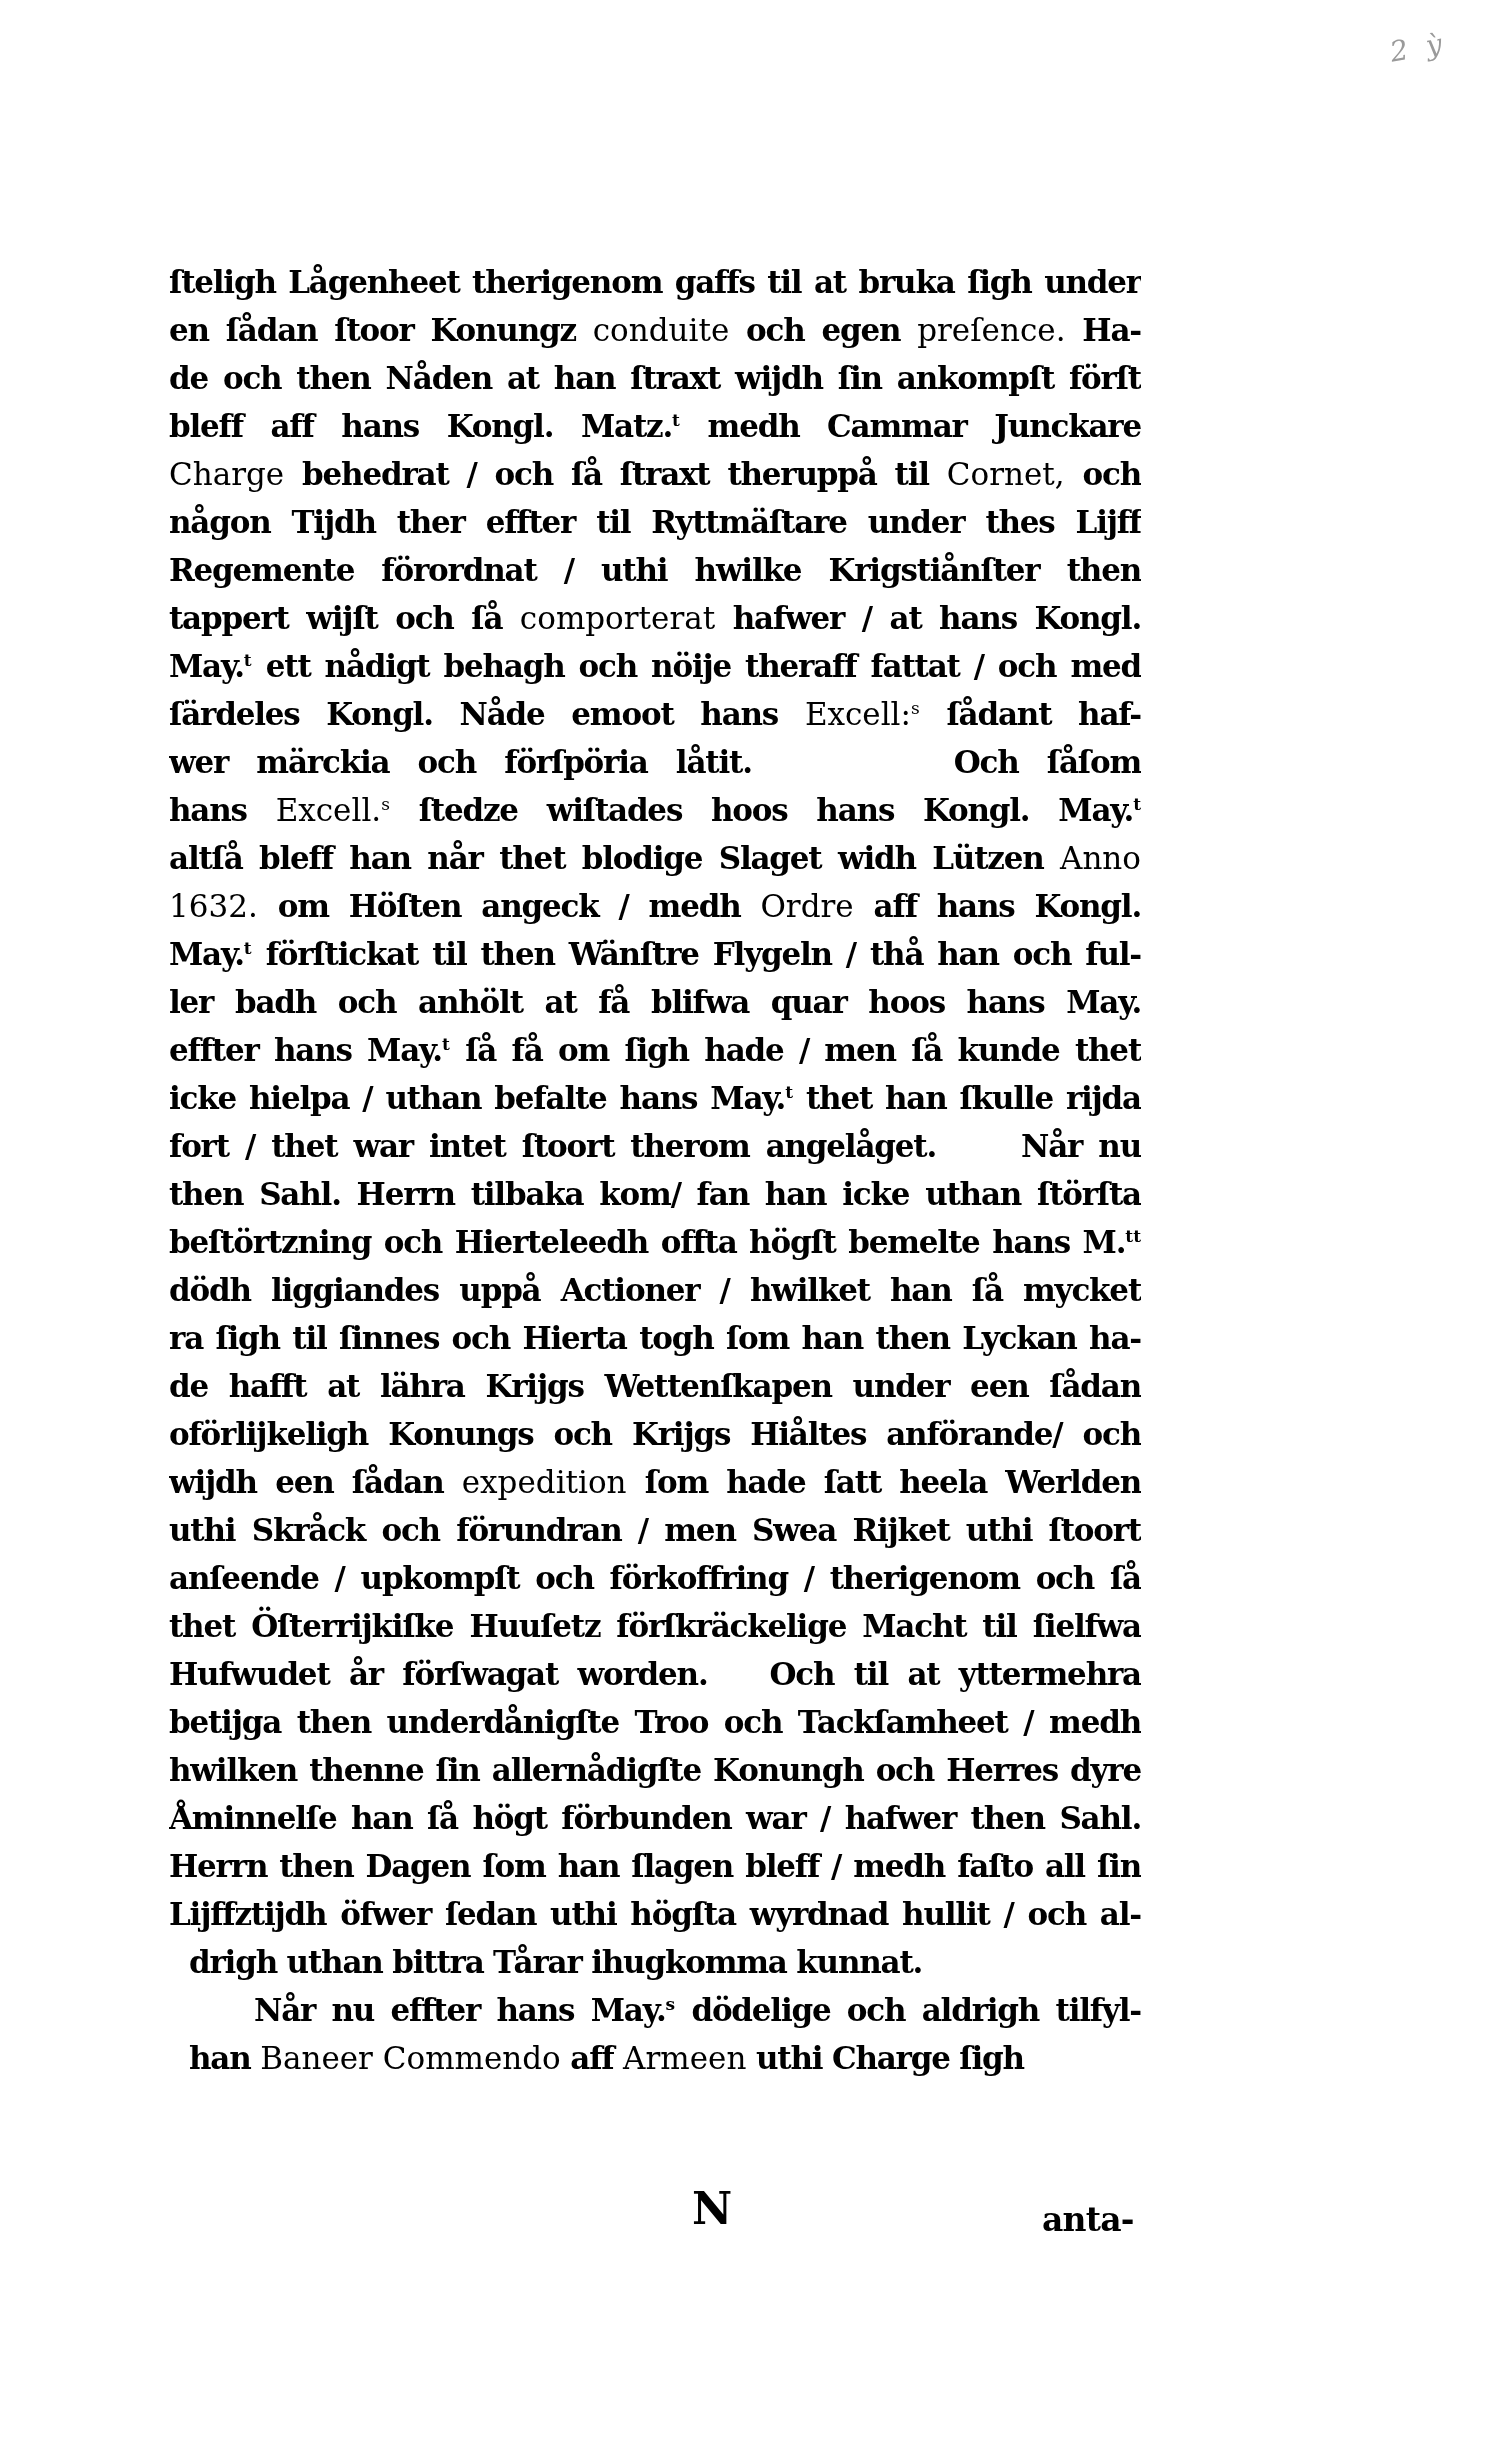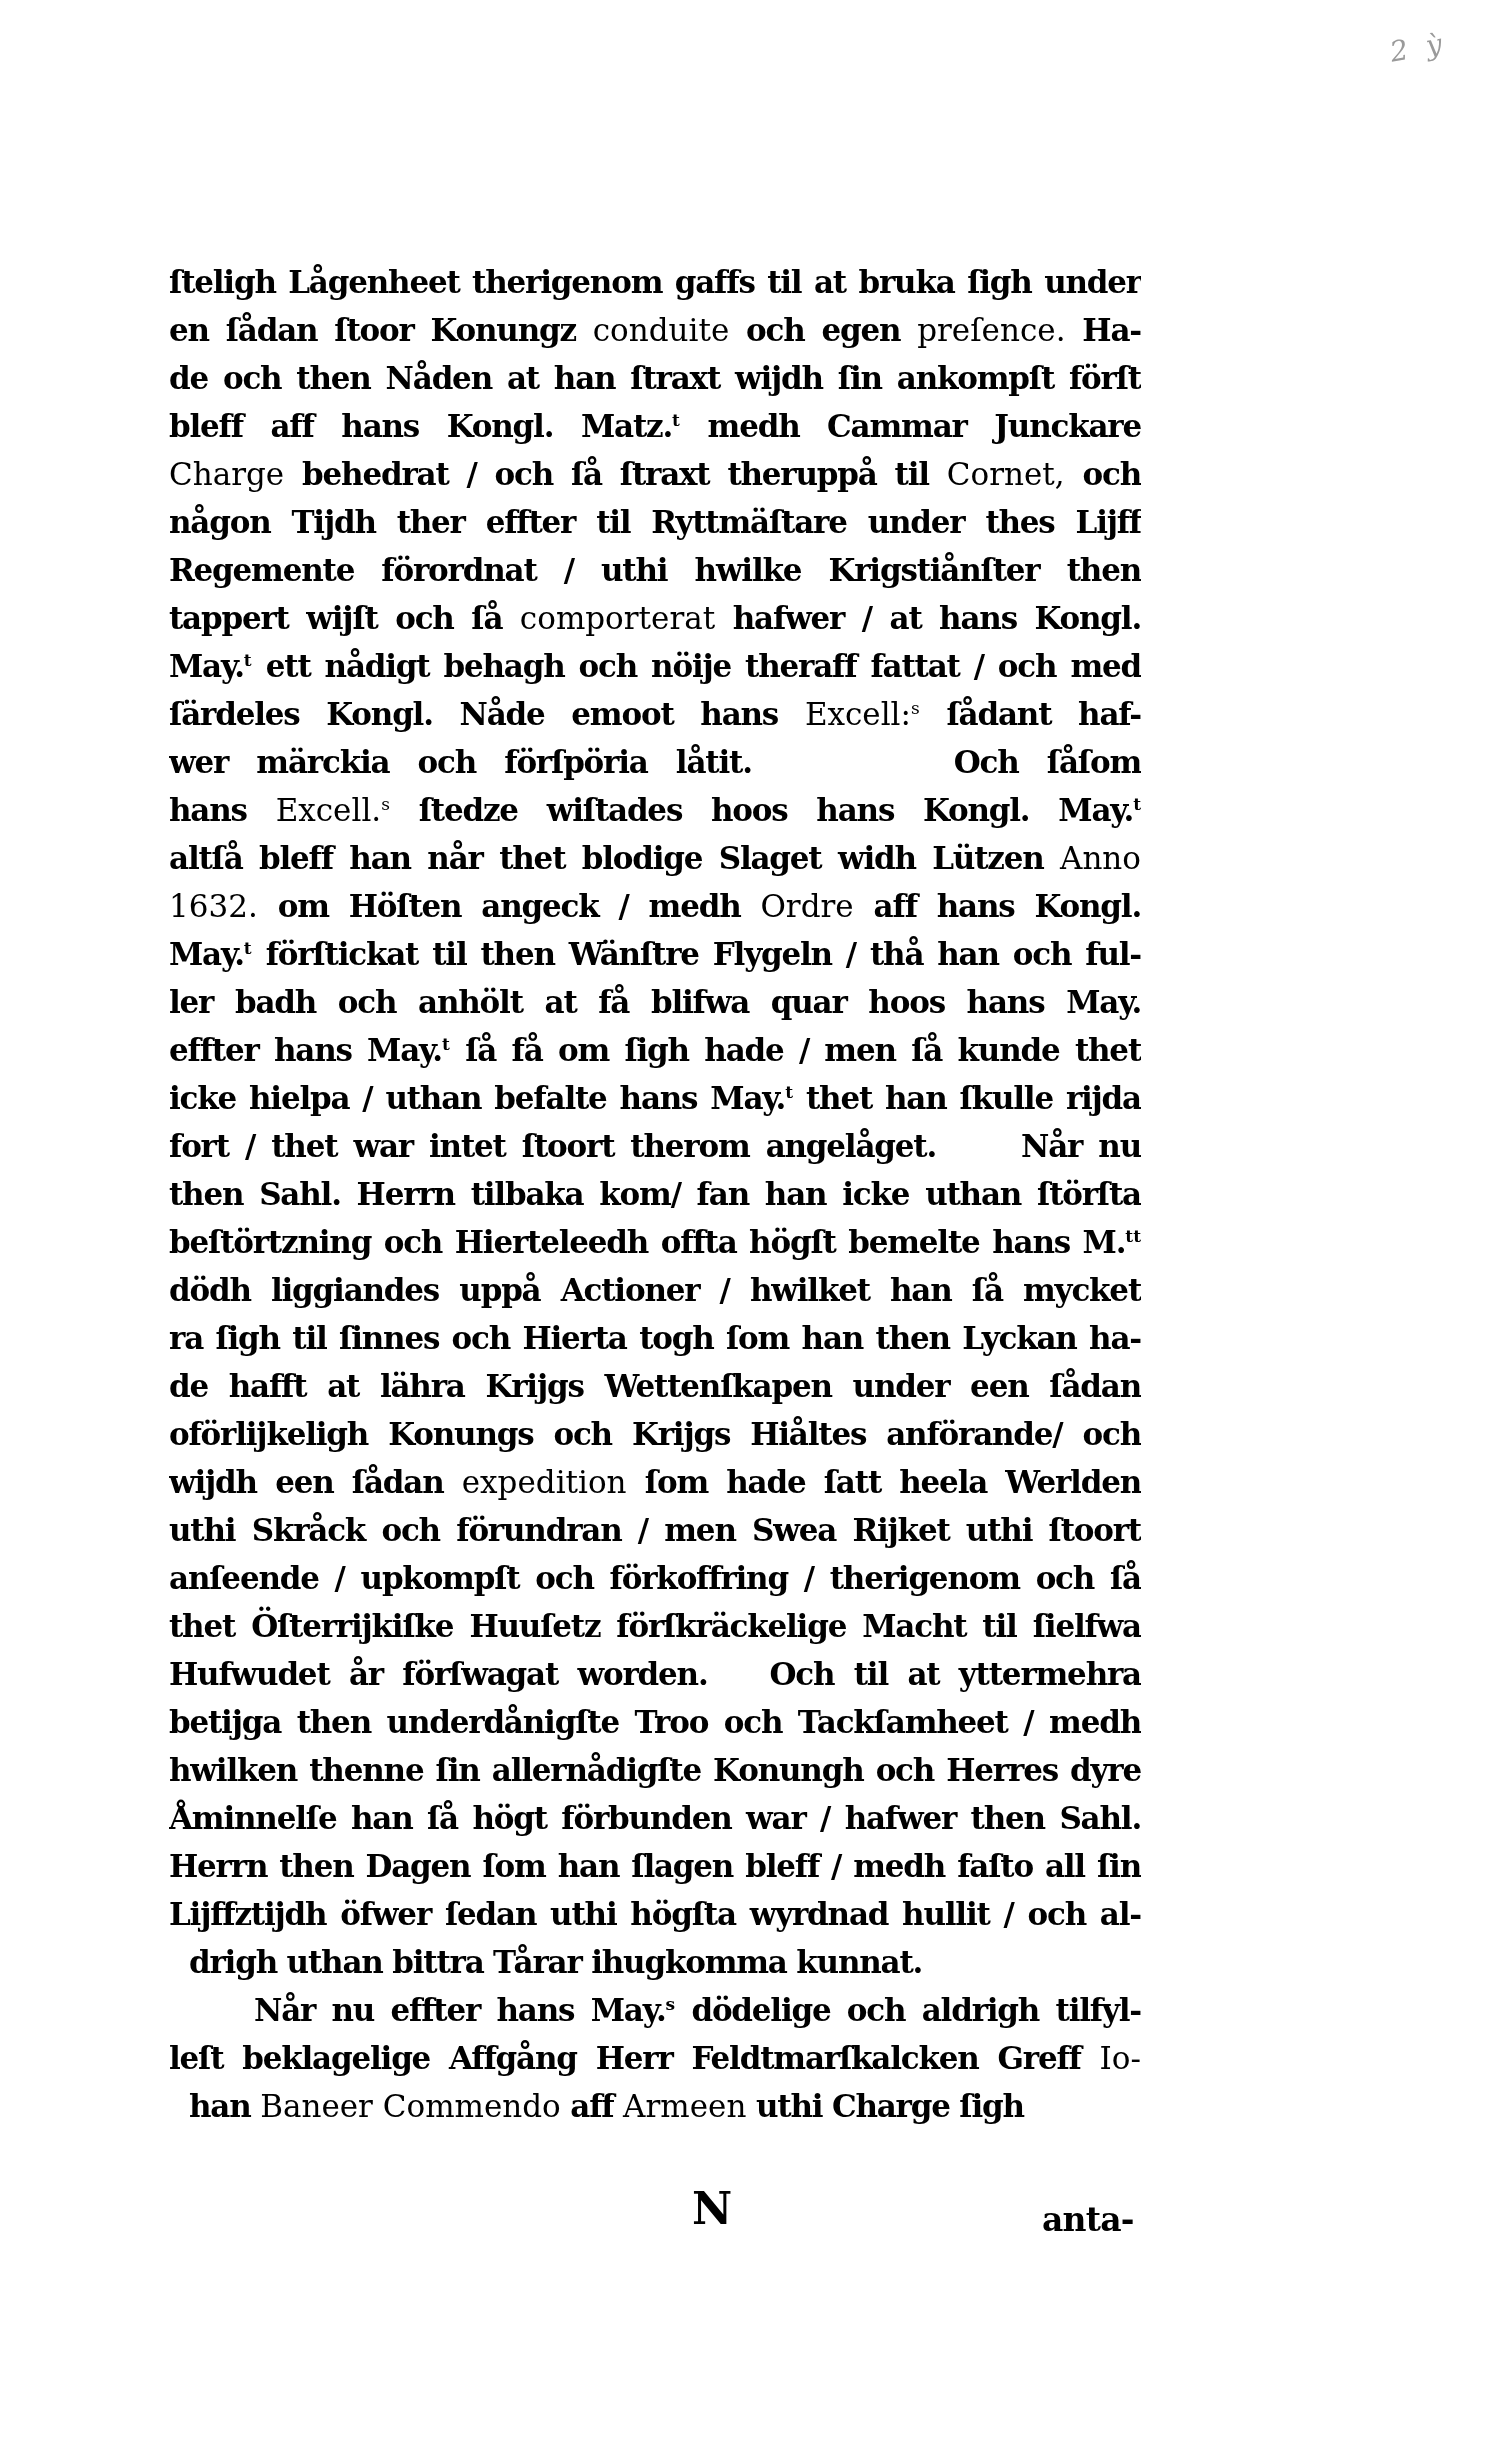--- a/index.html
+++ b/index.html
@@ -122,21 +122,20 @@
       <div class="line"><span class="seg">anſeende / upkompſt och förkoffring / therigenom och ſå</span></div>
       <div class="line"><span class="seg">thet Öſterrijkiſke Huuſetz förſkräckelige Macht til ſielfwa</span></div>
       <div class="line"><span class="seg">Hufwudet år förſwagat worden.</span><span class="gap" style="width: 62px;"></span><span class="seg">Och til at yttermehra</span></div>
       <div class="line"><span class="seg">betijga then underdånigſte Troo och Tackſamheet / medh</span></div>
       <div class="line"><span class="seg">hwilken thenne ſin allernådigſte Konungh och Herres dyre</span></div>
       <div class="line"><span class="seg">Åminnelſe han ſå högt förbunden war / hafwer then Sahl.</span></div>
       <div class="line"><span class="seg">Herrn then Dagen ſom han ſlagen bleff / medh faſto all ſin</span></div>
       <div class="line"><span class="seg">Lijffztijdh öfwer ſedan uthi högſta wyrdnad hullit / och al-</span></div>
       <div class="line nj"><span class="seg">drigh uthan bittra Tårar ihugkomma kunnat.</span></div>
       <div class="line" style="padding-left: 85px;"><span class="seg">Når nu effter hans May.</span><span class="seg sup">s</span><span class="seg"> dödelige och aldrigh tilfyl-</span></div>
-      <div class="line"><span class="seg">leſt beklagelige Affgång Herr Feldtmarſkalcken Greff </span><span class="seg roman">Io-</span></div>
       <div class="line nj"><span class="seg">han </span><span class="seg roman">Baneer Commendo</span><span class="seg"> aff </span><span class="seg roman">Armeen</span><span class="seg"> uthi Charge ſigh</span></div>
     </div>
 
   <div class="sig">N</div>
 
   <div class="catchword">anta-</div>
 </div>
 
 
 </body></html>

